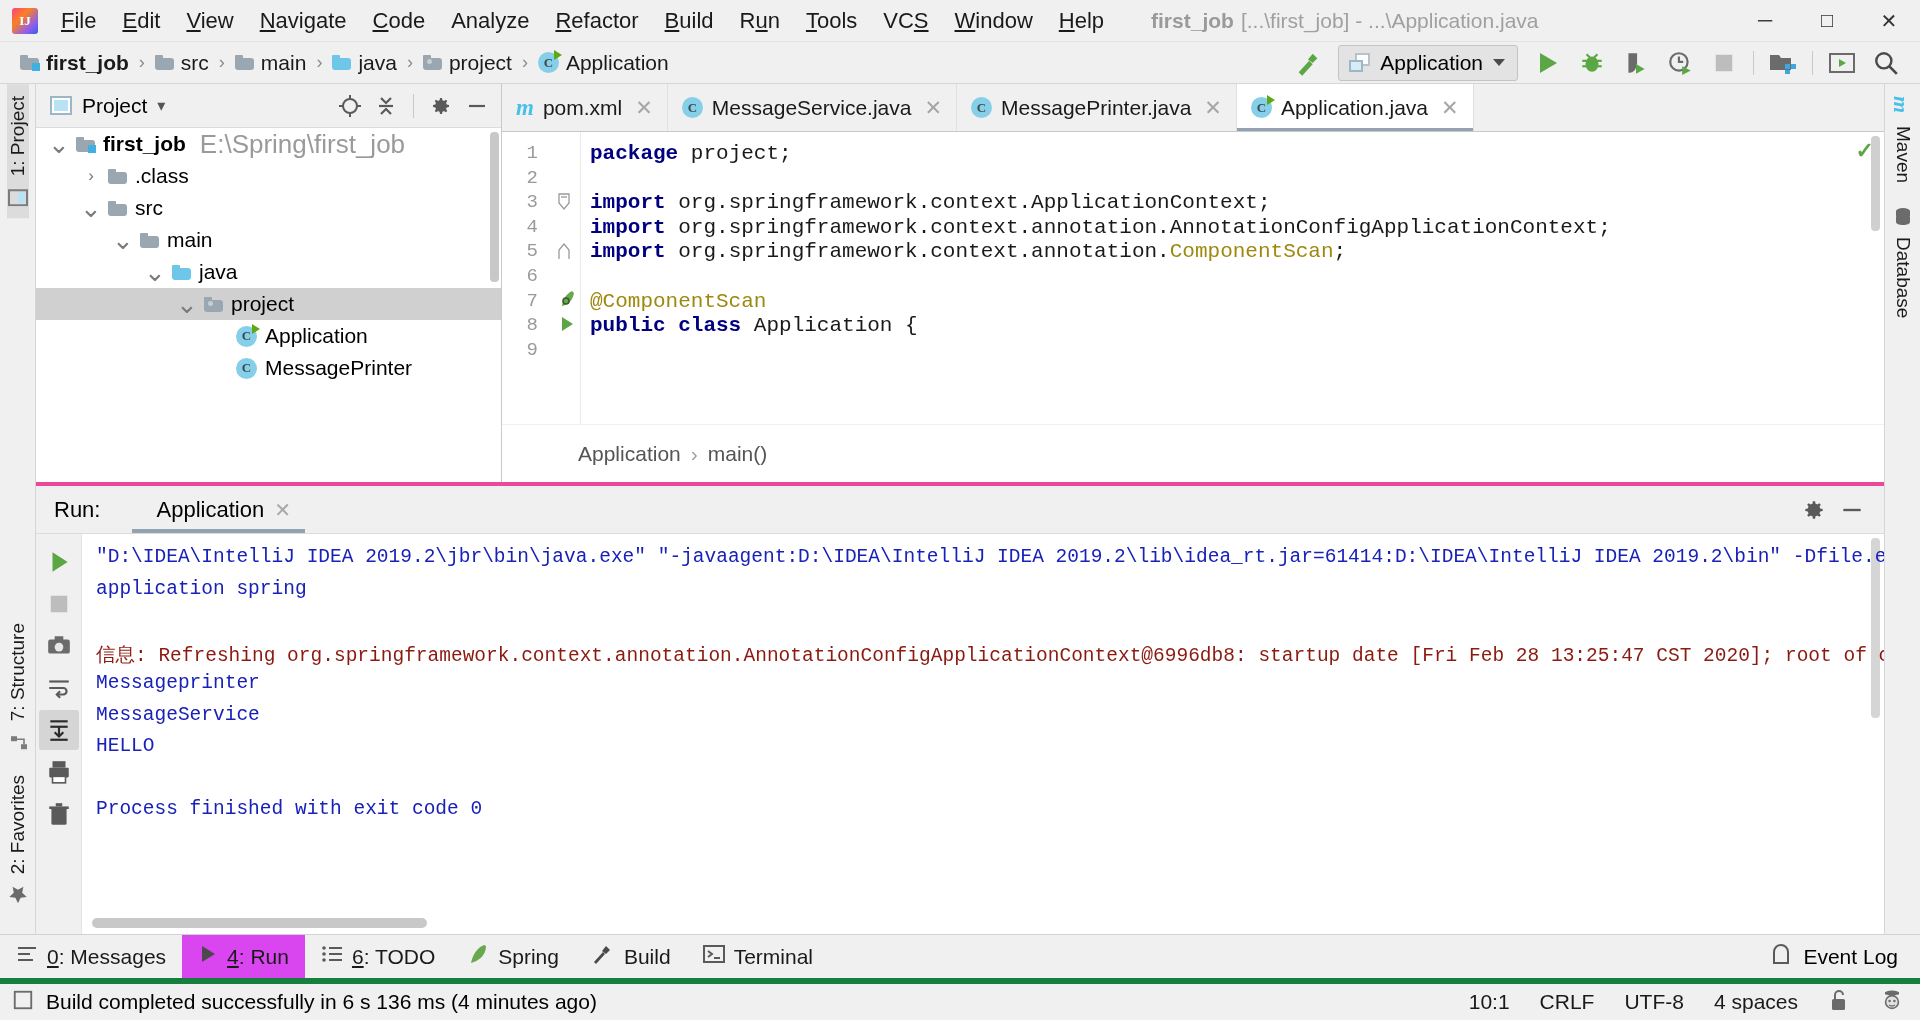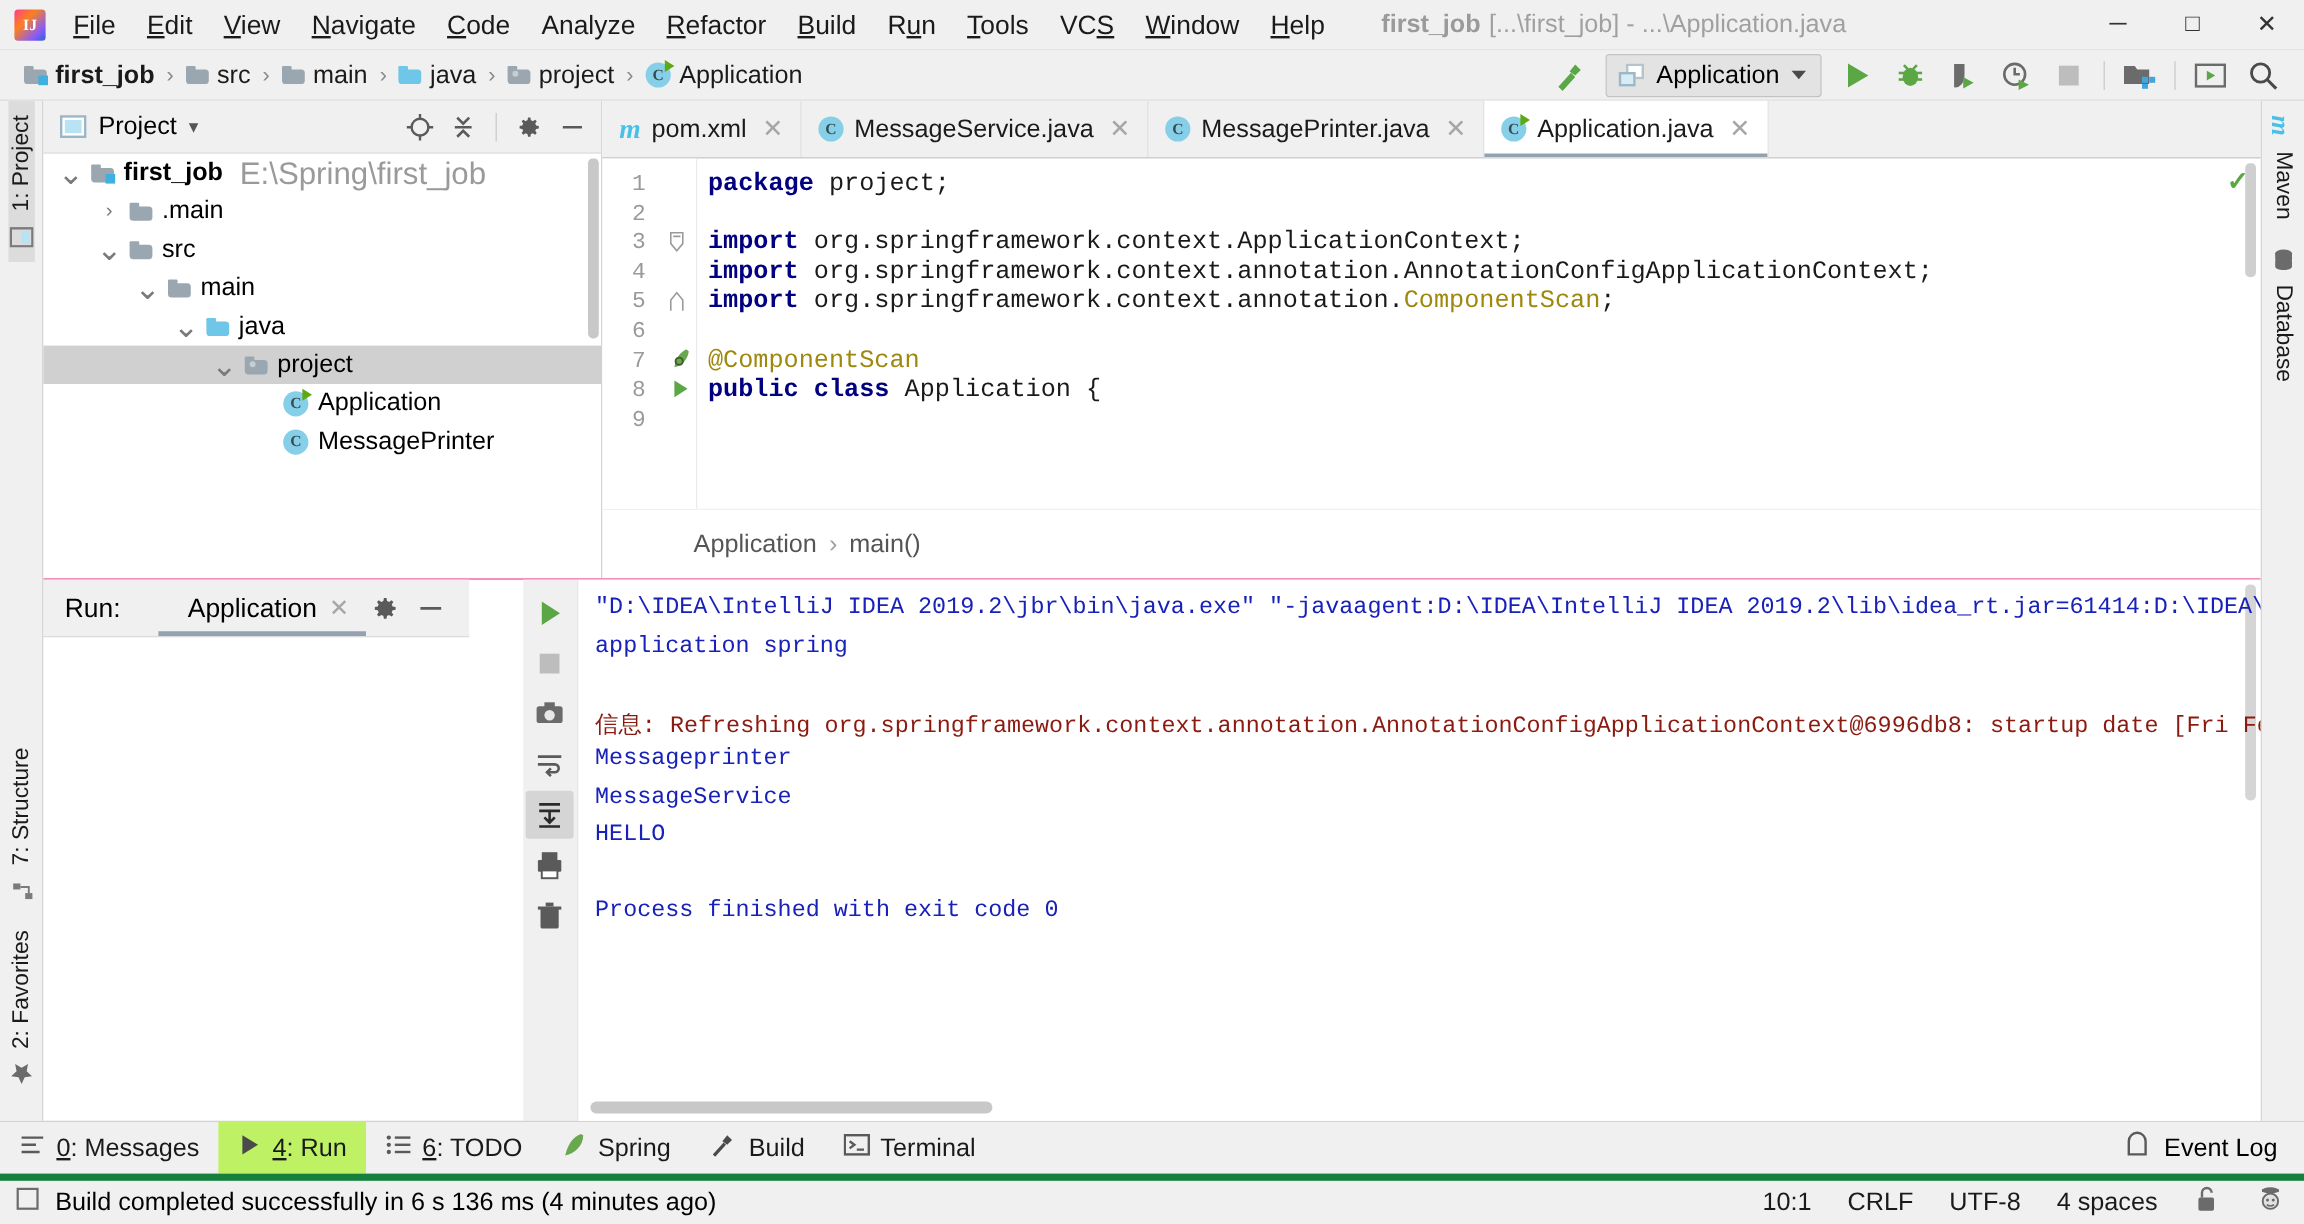--- a/index.html
+++ b/index.html
@@ -118,42 +118,42 @@
   .code { flex:1; position:relative; font-family:"Liberation Mono", monospace; font-size:21px; color:#1a1a1a; padding-left:10px; }
   .cl { position:absolute; white-space:pre; left:10px; }
   .kw { color:#000080; font-weight:bold; }
   .ann { color:#9e880d; }
   .codescroll { position:absolute; right:4px; top:4px; width:9px; height:95px; background:#cfcfcf; border-radius:4px; }
   .insp { position:absolute; right:10px; top:6px; color:#5ba745; font-size:22px; font-weight:bold; }
   .bcrumbs { height:58px; display:flex; align-items:center; gap:10px; padding-left:76px; font-size:21px; color:#555; border-top:1px solid #f0f0f0; flex:none; }
   .bcrumbs .sep { color:#a0a0a0; }
 
   
-  .runwin { flex:1; display:flex; flex-direction:row; min-height:0; border-top:1px solid #ec4899; background:#fff;gap:45px; }
+  .runwin { flex:1; display:flex; flex-direction:column; min-height:0; border-top:4px solid #ec4899; background:#fff; }
   .runhead { height:48px; background:#f0f0f0; display:flex; align-items:center; padding-left:18px; flex:none; border-bottom:1px solid #dcdcdc; }
   .runhead .lbl { font-size:22px; margin-right:32px; }
   .runtab { display:flex; align-items:center; gap:10px; font-size:22px; padding:0 14px; height:100%;
      box-shadow: inset 0 -4px 0 #93a2b0; }
   .runtab .x { color:#a6a6a6; font-size:20px; }
   .runhead .acts { margin-left:auto; display:flex; align-items:center; gap:6px; padding-right:16px; }
   .runbody { flex:1; display:flex; min-height:0; }
   .runrail { width:46px; flex:none; background:#f0f0f0; display:flex; flex-direction:column; align-items:center; padding-top:8px; gap:2px; border-right:1px solid #e4e4e4; }
   .rr-btn { width:40px; height:40px; display:flex; align-items:center; justify-content:center; }
   .rr-btn.on { background:#d5d5d5; border-radius:3px; }
   .console { flex:1; position:relative; overflow:hidden; background:#fff; font-family:"Liberation Mono", monospace; font-size:19.5px; }
   .coline { position:absolute; white-space:pre; left:14px; }
   .c-out { color:#1821b8; }
   .c-err { color:#8b1a10; }
   .hscroll { position:absolute; left:10px; bottom:6px; height:10px; width:335px; background:#c8c8c8; border-radius:5px; }
   .vscroll-c { position:absolute; right:4px; top:4px; width:9px; height:180px; background:#d5d5d5; border-radius:4px; }
 
   
   .bottombar { height:44px; background:#f0f0f0; display:flex; align-items:stretch; border-top:1px solid #d2d2d2; flex:none; }
   .bb-item { display:flex; align-items:center; gap:9px; padding:0 16px; font-size:21px; color:#1a1a1a; white-space:nowrap; }
-  .bb-item.active { background:#bef264; }
+  .bb-item.active { background:#d946ef; }
   .bb-item u { text-decoration: underline; }
   .bb-right { margin-left:auto; display:flex; align-items:center; padding-right:22px; }
   .statusbar { height:42px; background:#f0f0f0; display:flex; align-items:center; border-top:6px solid #15803d; font-size:21px; padding-left:12px; flex:none; }
   .status-right { margin-left:auto; display:flex; align-items:center; gap:30px; padding-right:16px; color:#1a1a1a; }
 </style>
 </head>
 <body>
 
 <div id="app">
 
@@ -392,21 +392,21 @@
                 </span>
                 <span style="font-weight: bold;">first_job</span>
                 <span class="tpath">E:\Spring\first_job</span>
               </div>
               <div class="trow" style="padding-left: 46px;">
                 <span class="twist">›</span>
                 <span class="folder">
                   <i class="tab"></i>
                   <i></i>
                 </span>
-                <span>.main</span>
+                <span>.class</span>
               </div>
               <div class="trow" style="padding-left: 46px;">
                 <span class="twist" style="font-size: 26px; line-height: 10px;">⌄</span>
                 <span class="folder">
                   <i class="tab"></i>
                   <i></i>
                 </span>
                 <span>src</span>
               </div>
               <div class="trow" style="padding-left: 78px;">

